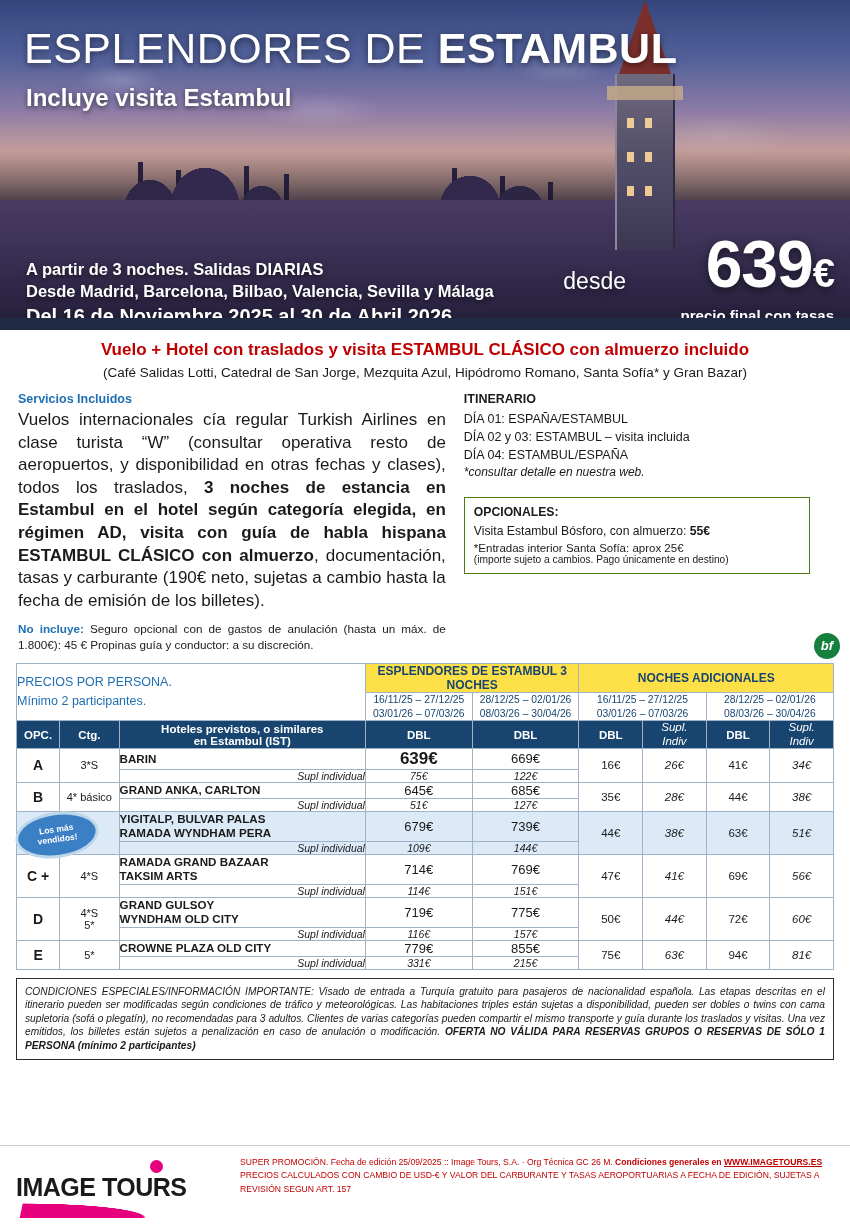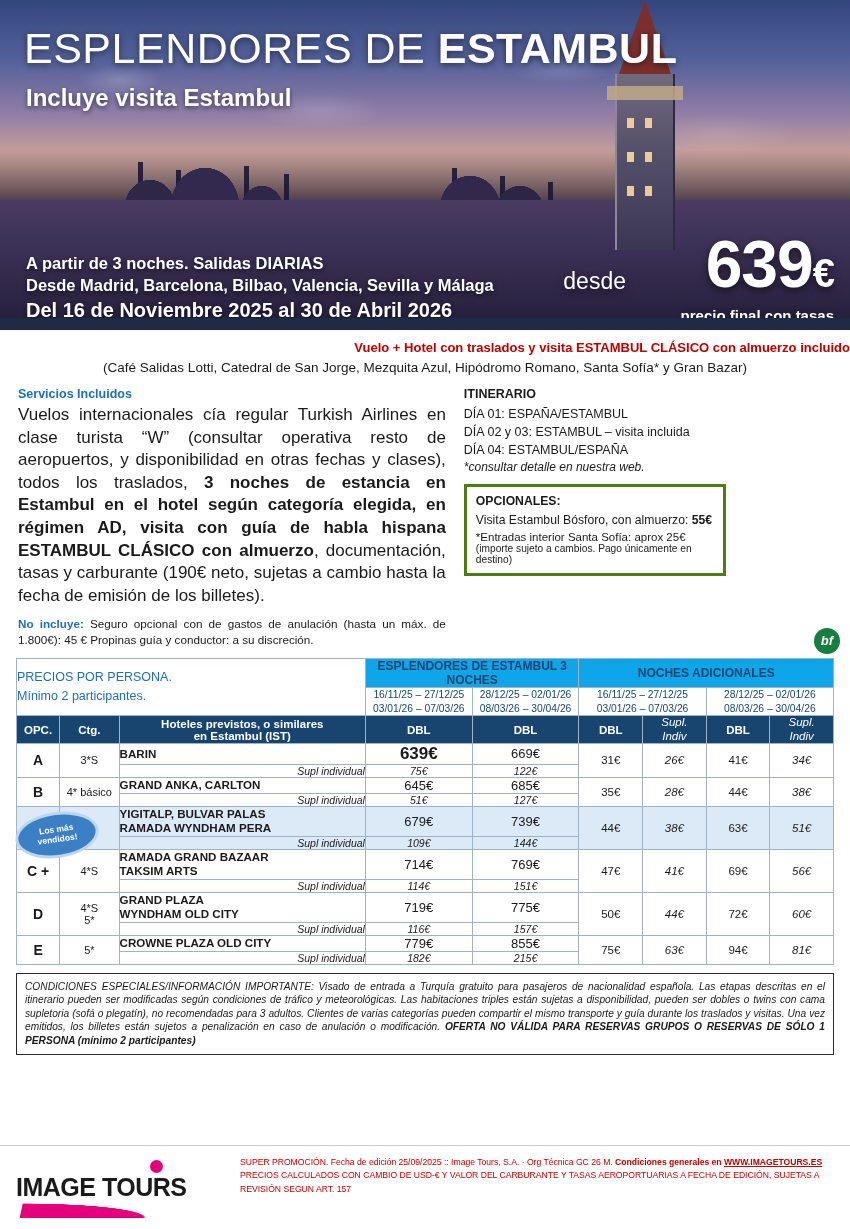--- a/index.html
+++ b/index.html
@@ -86,21 +86,21 @@
     text-shadow: 0 2px 6px rgba(0,0,0,.5);
     font-weight:400;
   }
   .hero-title b { font-weight:700; }
   .hero-sub {
     position:absolute; left:26px; top:84px;
     color:#ffffff; font-size:24px; font-weight:700;
     text-shadow:0 2px 5px rgba(0,0,0,.55);
   }
   .hero-lines {
-    position:absolute; left:26px; top:254px; color:#fff;
+    position:absolute; left:26px; top:260px; color:#fff;
     text-shadow:0 2px 5px rgba(0,0,0,.6);
   }
   .hero-lines .l1 { font-size:16.5px; font-weight:700; margin-bottom:3px;}
   .hero-lines .l2 { font-size:16.5px; font-weight:700; margin-bottom:4px;}
   .hero-lines .l3 { font-size:20px; font-weight:700; color:#ffffff; }
   .price-block {
     position:absolute; right:16px; top:232px; text-align:right; color:#fff;
     text-shadow:0 3px 8px rgba(0,0,0,.55);
   }
   .price-block .desde {
@@ -109,23 +109,23 @@
   .price-block .amount { font-size:66px; font-weight:700; line-height:64px; letter-spacing:-1px;}
   .price-block .amount .eur { font-size:40px; }
   .price-block .tasas { font-size:15px; font-weight:700; margin-top:2px;}
   .hero-bottom-bar {
     position:absolute; left:0; bottom:0; width:850px; height:12px;
     background:#1f2a44;
   }
 
   
   .headline {
-    text-align:right;
+    text-align:center;
     color:#c00000;
-    font-size:13px;
+    font-size:17px;
     font-weight:700;
     margin-top:10px;
   }
   .headline-sub {
     text-align:center;
     font-size:13.5px;
     color:#1a1a1a;
     margin-top:5px;
   }
 
@@ -145,24 +145,24 @@
     font-size:17px;
     line-height:1.33;
   }
   .just b { font-weight:700; }
   .noinc { margin-top:9px; font-size:11.7px; line-height:1.33; text-align:justify;}
   .noinc .lbl { color:#1f6fb5; font-weight:700;}
   .itin-title { font-weight:700; font-size:12.5px; color:#1a1a1a; margin-bottom:4px;}
   .itin-line { font-size:12.5px; line-height:1.45; }
   .itin-note { font-size:12px; font-style:italic; margin-top:1px;}
   .opt-box {
-    margin-top:10px;
-    border:3px solid #4d7c0f;
+    margin-top:18px;
+    border:1px solid #4d7c0f;
     padding:7px 9px 8px 9px;
-    width:262px;
+    width:346px;
   }
   .opt-box .t { font-weight:700; font-size:12.2px; margin-bottom:5px;}
   .opt-box .r { font-size:12.2px; margin-bottom:4px;}
   .opt-box .r b { font-weight:700; }
   .opt-box .s { font-size:11.5px; }
   .opt-box .ss { font-size:10.2px; }
   .bf-logo {
     position:absolute; right:-8px; bottom:-6px;
     width:26px; height:26px; border-radius:50%;
     background:#15803d; color:#fff; font-size:13px; font-style:italic;
@@ -175,21 +175,21 @@
     width:818px;
     border-collapse:collapse;
     font-size:11.5px;
   }
   table.prices td, table.prices th {
     border:1px solid #9fb2c6;
     padding:0;
   }
   .th-top {
     text-align:center; font-weight:700; font-size:12px; padding:6px 4px;
-    color:#17456f; background:#0ea5e9;
+    color:#17456f; background:#fde047;
   }
   .th-dates {
     text-align:center; font-size:10.3px; color:#17456f; padding:4px 2px; line-height:1.35;
     background:#ffffff; font-weight:400;
   }
   .th-lead {
     color:#1f6fb5; font-size:12.5px; padding:8px 10px; line-height:1.5; background:#fff;
     vertical-align:middle;
   }
   .th-sub {
@@ -385,21 +385,21 @@
         <div>Indiv</div>
       </td>
     </tr>
 
     <tr>
       <td class="opc" rowspan="2">A</td>
       <td class="ctg" rowspan="2">3*S</td>
       <td class="hotel">BARIN</td>
       <td class="dbl big">639€</td>
       <td class="dbl">669€</td>
-      <td class="add" rowspan="2">31€</td>
+      <td class="add" rowspan="2">16€</td>
       <td class="add it" rowspan="2">26€</td>
       <td class="add" rowspan="2">41€</td>
       <td class="add it" rowspan="2">34€</td>
     </tr>
     <tr>
       <td class="supl-label">Supl individual</td>
       <td class="supl-val">75€</td>
       <td class="supl-val">122€</td>
     </tr>
 
@@ -460,21 +460,21 @@
       <td class="supl-val">151€</td>
     </tr>
 
     <tr>
       <td class="opc" rowspan="2">D</td>
       <td class="ctg" rowspan="2">
         <div>4*S</div>
         <div>5*</div>
       </td>
       <td class="hotel">
-        <div>GRAND PLAZA</div>
+        <div>GRAND GULSOY</div>
         <div>WYNDHAM OLD CITY</div>
       </td>
       <td class="dbl">719€</td>
       <td class="dbl">775€</td>
       <td class="add" rowspan="2">50€</td>
       <td class="add it" rowspan="2">44€</td>
       <td class="add" rowspan="2">72€</td>
       <td class="add it" rowspan="2">60€</td>
     </tr>
     <tr>
@@ -489,21 +489,21 @@
       <td class="hotel">CROWNE PLAZA OLD CITY</td>
       <td class="dbl">779€</td>
       <td class="dbl">855€</td>
       <td class="add" rowspan="2">75€</td>
       <td class="add it" rowspan="2">63€</td>
       <td class="add" rowspan="2">94€</td>
       <td class="add it" rowspan="2">81€</td>
     </tr>
     <tr>
       <td class="supl-label">Supl individual</td>
-      <td class="supl-val">182€</td>
+      <td class="supl-val">331€</td>
       <td class="supl-val">215€</td>
     </tr>
   </tbody>
     </table>
 </div>
 
 <div class="badge">
   <div>
     <div>Los más</div>
     <div>vendidos!</div>

